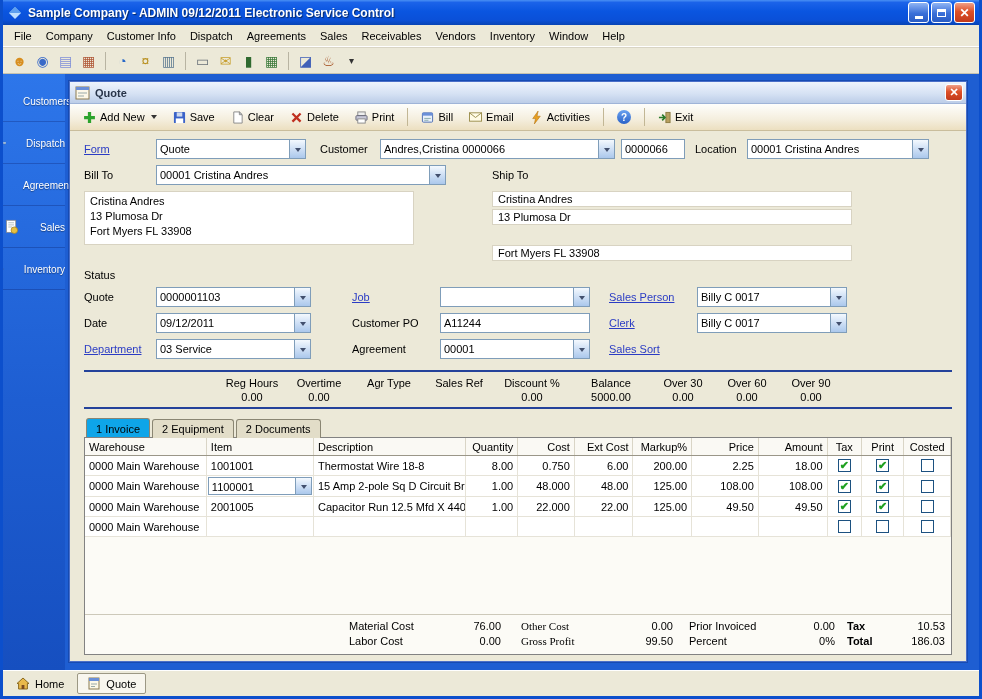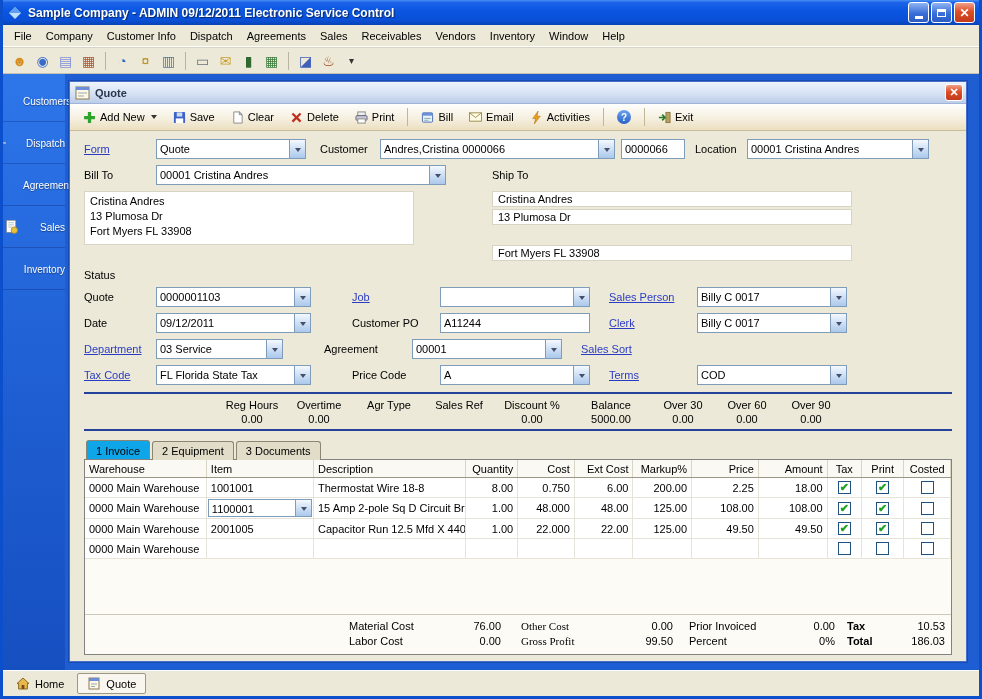--- a/index.html
+++ b/index.html
@@ -428,49 +428,32 @@
             <span class="tbox" style="width:150px">A11244</span>
             <span class="lbl link" style="width:88px;margin-left:19px">Clerk</span>
             <span class="combo" style="width:150px">
               <span class="cval">Billy C 0017</span>
               <span class="cbtn"></span>
             </span>
           </div>
 
           <div class="frow">
             <span class="lbl link" style="width:72px">Department</span>
-            <span class="combo" style="width:127px">
+            <span class="combo" style="width:155px">
               <span class="cval">03 Service</span>
               <span class="cbtn"></span>
             </span>
             <span class="lbl" style="width:88px;margin-left:41px">Agreement</span>
             <span class="combo" style="width:150px">
               <span class="cval">00001</span>
               <span class="cbtn"></span>
             </span>
             <span class="lbl link" style="width:88px;margin-left:19px">Sales Sort</span>
           </div>
 
-          <div class="frow" style="margin-bottom:2px">
-            <span class="lbl link" style="width:72px">Tax Code</span>
-            <span class="combo" style="width:155px">
-              <span class="cval">FL Florida State Tax</span>
-              <span class="cbtn"></span>
-            </span>
-            <span class="lbl" style="width:88px;margin-left:41px">Price Code</span>
-            <span class="combo" style="width:150px">
-              <span class="cval">A</span>
-              <span class="cbtn"></span>
-            </span>
-            <span class="lbl link" style="width:88px;margin-left:19px">Terms</span>
-            <span class="combo" style="width:150px">
-              <span class="cval">COD</span>
-              <span class="cbtn"></span>
-            </span>
-          </div>
 
           <div class="dsep"></div>
           <div class="summary">
             <span class="sum-cell" style="width:66px">
               <span>Reg Hours</span>
                 <span class="sv">0.00</span>
               </span>
             <span class="sum-cell" style="width:68px">
               <span>Overtime</span>
                 <span class="sv">0.00</span>
@@ -502,21 +485,21 @@
             <span class="sum-cell" style="width:64px">
               <span>Over 90</span>
                 <span class="sv">0.00</span>
               </span>
           </div>
           <div class="dsep" style="margin-top:2px"></div>
 
           <div class="tabs">
             <span class="tab active">1 Invoice</span>
             <span class="tab">2 Equipment</span>
-            <span class="tab">3 Documents</span>
+            <span class="tab">2 Documents</span>
           </div>
 
           <div class="gridpanel">
             <table class="grid">
               <colgroup>
                 <col style="width:120px">
                   <col style="width:106px">
                   <col style="width:150px">
                   <col style="width:52px">
                 <col style="width:56px">

